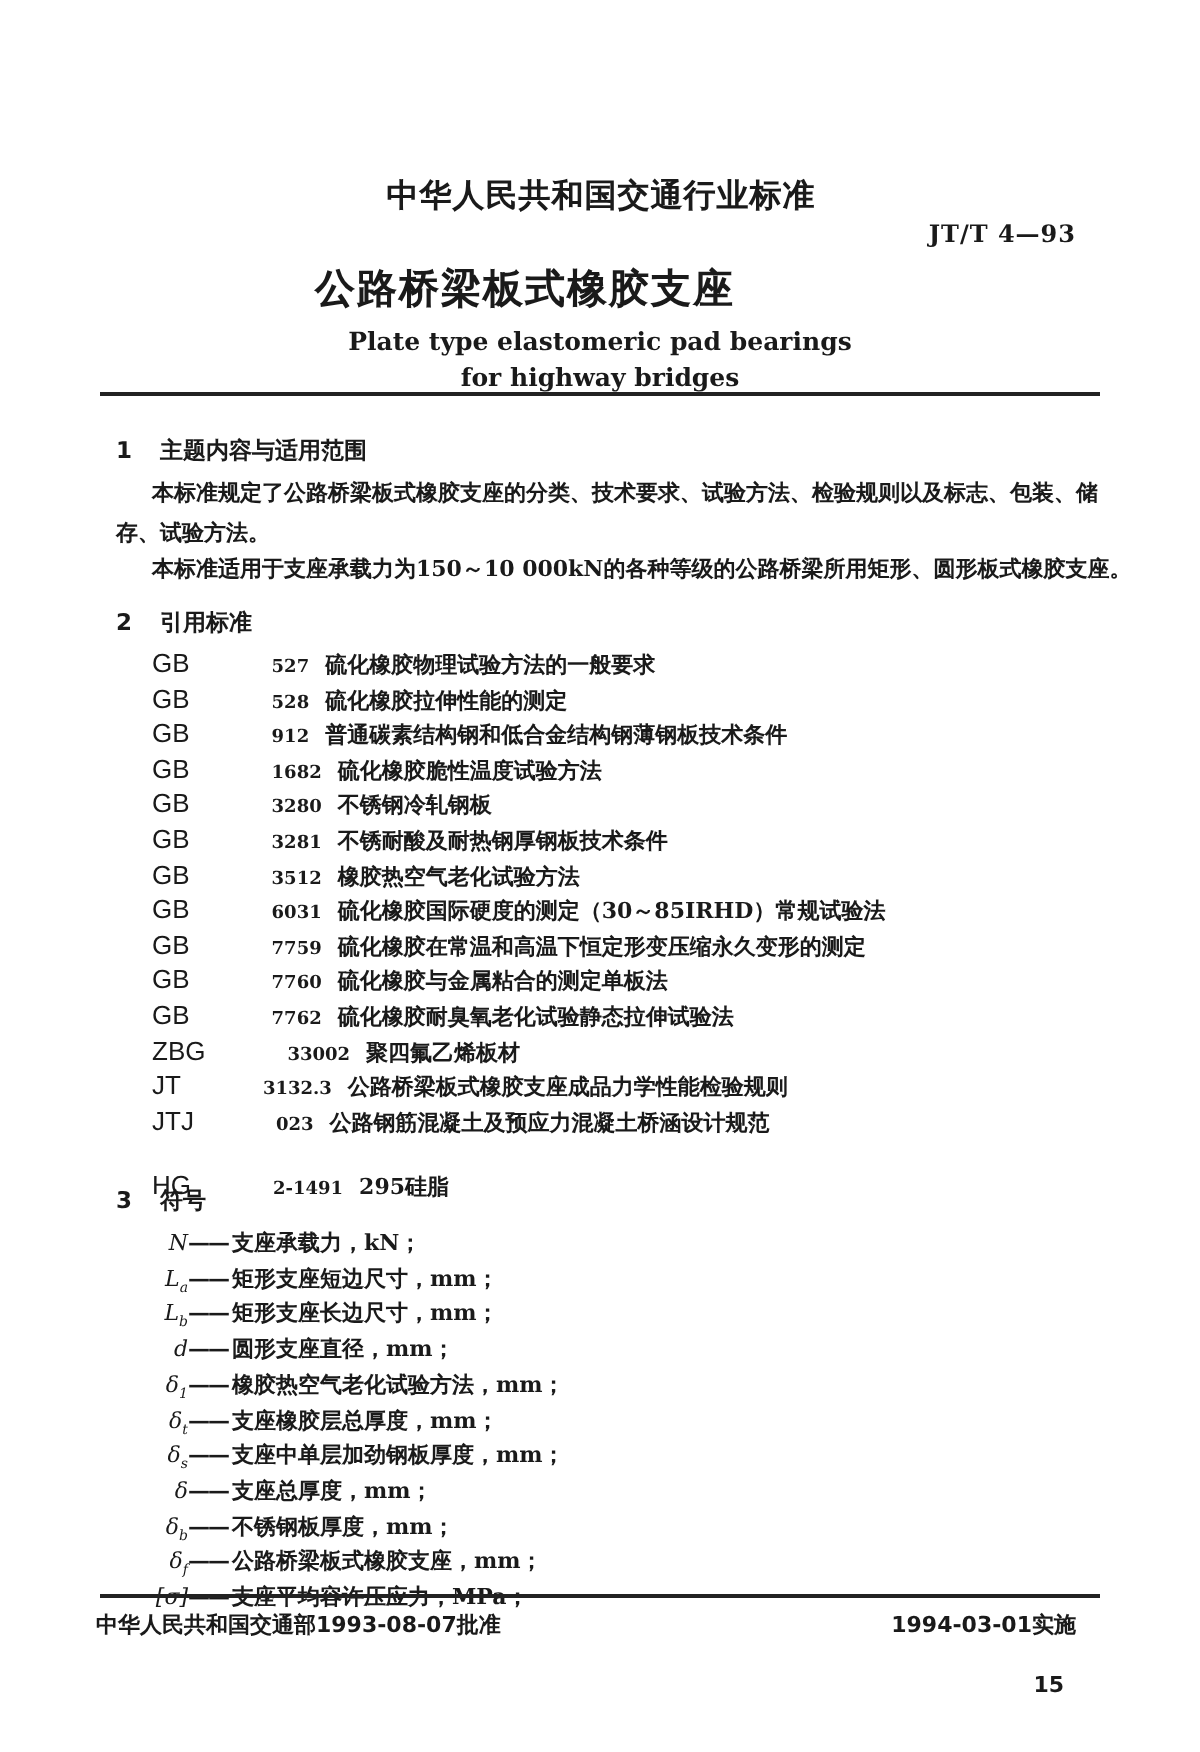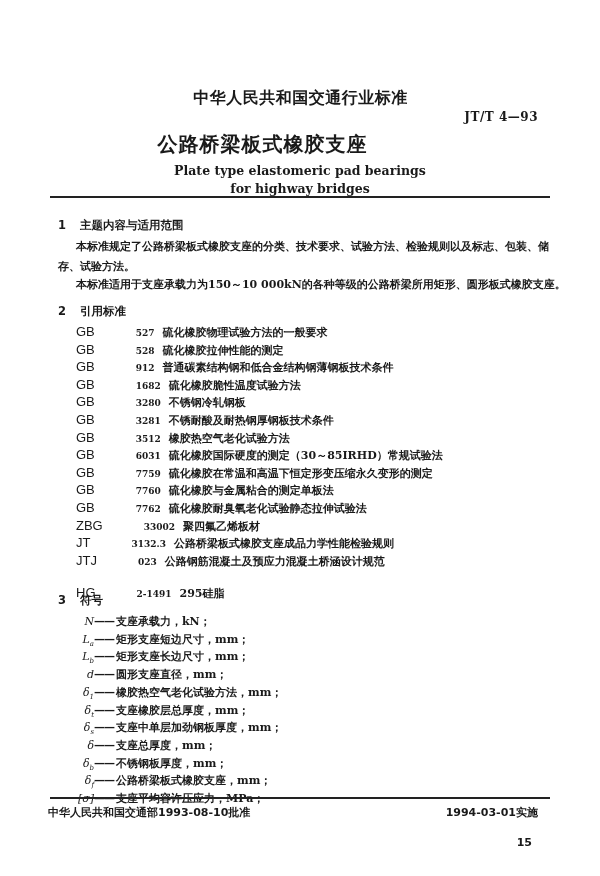--- a/index.html
+++ b/index.html
@@ -76,15 +76,15 @@
     <div class="abs sym" style="left: 60px; top: 684.8px;"><span class="s"><span>δ</span><sub>1</sub></span><span class="dash">——</span><span>橡胶热空气老化试验方法，mm；</span></div>
     <div class="abs sym" style="left: 60px; top: 702.5px;"><span class="s"><span>δ</span><sub>t</sub></span><span class="dash">——</span><span>支座橡胶层总厚度，mm；</span></div>
     <div class="abs sym" style="left: 60px; top: 720.2px;"><span class="s"><span>δ</span><sub>s</sub></span><span class="dash">——</span><span>支座中单层加劲钢板厚度，mm；</span></div>
     <div class="abs sym" style="left: 60px; top: 737.9px;"><span class="s"><span>δ</span><sub></sub></span><span class="dash">——</span><span>支座总厚度，mm；</span></div>
     <div class="abs sym" style="left: 60px; top: 755.6px;"><span class="s"><span>δ</span><sub>b</sub></span><span class="dash">——</span><span>不锈钢板厚度，mm；</span></div>
     <div class="abs sym" style="left: 60px; top: 773.3px;"><span class="s"><span>δ</span><sub>f</sub></span><span class="dash">——</span><span>公路桥梁板式橡胶支座，mm；</span></div>
     <div class="abs sym" style="left: 60px; top: 791px;"><span class="s"><span>[σ]</span><sub></sub></span><span class="dash">——</span><span>支座平均容许压应力，MPa；</span></div>
   </div>
 
 <div class="abs rule" style="top:797px;"></div>
-<div class="abs footer-l">中华人民共和国交通部1993-08-10批准</div>
+<div class="abs footer-l">中华人民共和国交通部1993-08-07批准</div>
 <div class="abs footer-r">1994-03-01实施</div>
 <div class="abs page-num">15</div>
 
 </body></html>

